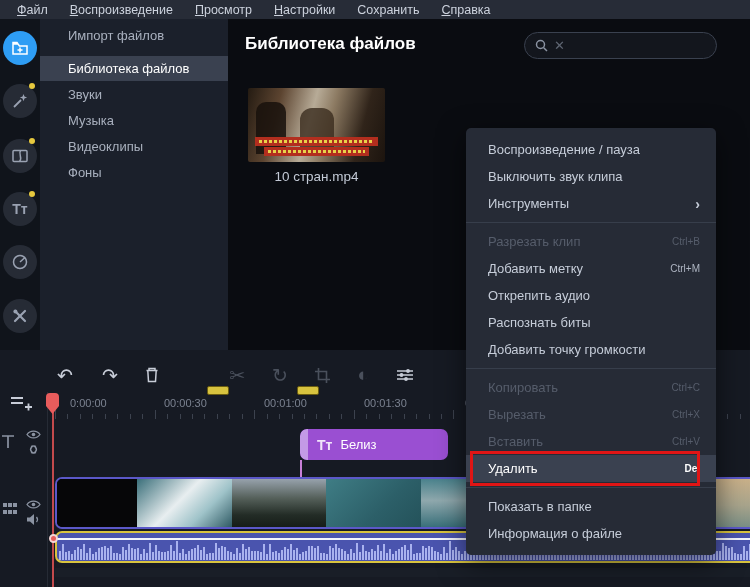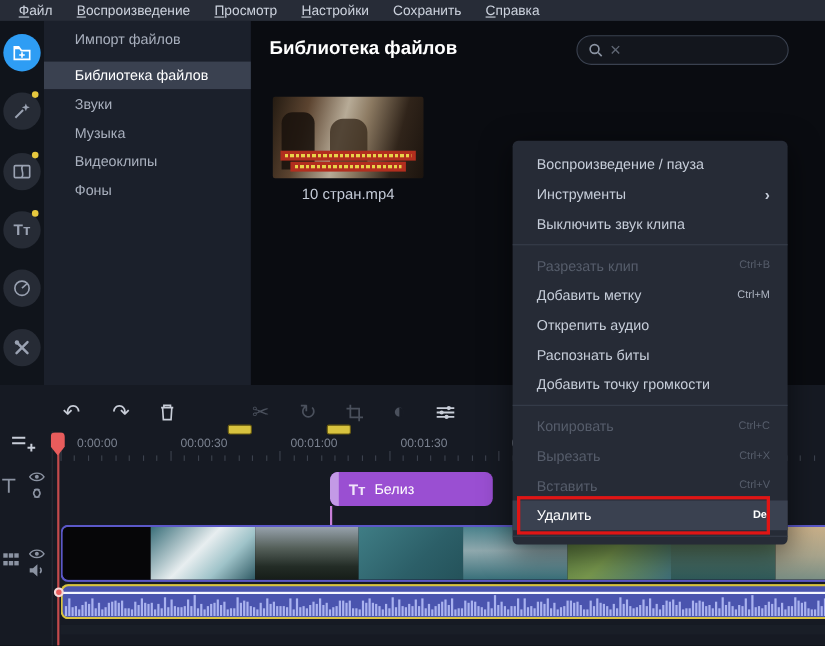--- a/index.html
+++ b/index.html
@@ -569,25 +569,25 @@
     <div class="playhead-line"></div>
     <div class="playhead-pin"></div>
   </div>
 
   <div class="ctx">
     <div class="sec">
       <div class="ctx-row">
           <span>Воспроизведение / пауза</span>
         </div>
       <div class="ctx-row">
+          <span>Выключить звук клипа</span>
+        </div>
+      <div class="ctx-row">
           <span>Инструменты</span>
           <span class="arrow">›</span>
-        </div>
-      <div class="ctx-row">
-          <span>Выключить звук клипа</span>
         </div>
     </div>
     <div class="div"></div>
     <div class="sec">
       <div class="ctx-row disabled">
           <span>Разрезать клип</span>
           <span class="sc">Ctrl+B</span>
         </div>
       <div class="ctx-row">
           <span>Добавить метку</span>
@@ -617,15 +617,23 @@
           <span>Вставить</span>
           <span class="sc">Ctrl+V</span>
         </div>
       <div class="ctx-row hl">
           <span>Удалить</span>
           <span class="sc">Del</span>
           <div class="red-frame"></div>
         </div>
     </div>
     <div class="div"></div>
+    <div class="sec">
+      <div class="ctx-row">
+          <span>Показать в папке</span>
+        </div>
+      <div class="ctx-row">
+          <span>Информация о файле</span>
+        </div>
+    </div>
   </div>
 
 </div>
 
 </body></html>

